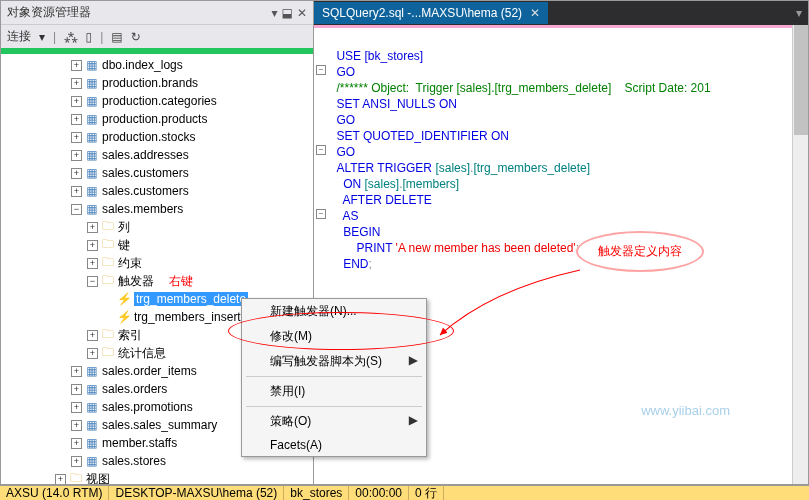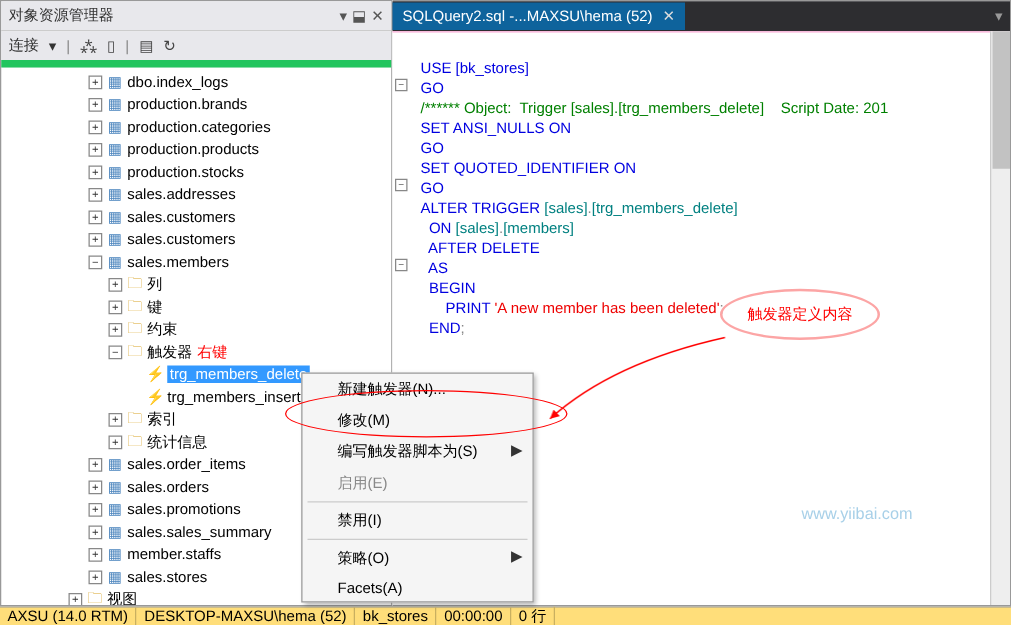--- a/index.html
+++ b/index.html
@@ -14,31 +14,31 @@
 .tb-ico{color:#444}
 .tree{flex:1;overflow:auto;padding:2px 0 2px 0;white-space:nowrap;position:relative}
 .tn{display:flex;align-items:center;height:18px;padding:0 2px;gap:3px}
 .tn .exp{width:11px;height:11px;border:1px solid #888;display:inline-flex;align-items:center;justify-content:center;font-size:9px;line-height:0;color:#333}
 .tn .noexp{width:11px}
 .tn .ico{width:14px;text-align:center}
 .tn .lbl{color:#000}
 .fld{color:#d9a830}
 .tbl{color:#4a84bd}
 .sel{background:#3399ff;color:#fff;padding:0 2px}
-.rk{color:red;margin-left:1px}
+.rk{color:red;margin-left:12px}
 .ctx{position:absolute;left:241px;top:298px;width:186px;background:#f5f5f5;border:1px solid #999;box-shadow:2px 2px 4px rgba(0,0,0,.3);z-index:10}
 .ctx-item{padding:4px 26px 4px 28px;color:#000;position:relative}
 .ctx-item.dis{color:#888}
 .ctx-sep{height:1px;background:#ccc;margin:2px 4px}
 .ctx-arrow{position:absolute;right:8px;top:4px;color:#333}
 .pane-r{flex:1;background:#fff;border:1px solid #999;border-left:none;display:flex;flex-direction:column;position:relative}
 .tab-bar{background:#2d2d30;display:flex;align-items:center;height:24px}
 .tab{background:#0e639c;color:#fff;padding:4px 8px;font-size:11px}
 .tab-x{margin-left:8px;color:#ddd}
-.editor{flex:1;background:#fff;padding:4px 8px;font-family:Consolas,monospace;font-size:12px;line-height:16px;white-space:pre;color:#000;overflow:hidden;border-top:1px solid #f9a8d4;position:relative}
+.editor{flex:1;background:#fff;padding:4px 8px;font-family:Consolas,monospace;font-size:12px;line-height:16px;white-space:pre;color:#000;overflow:hidden;border-top:3px solid #f9a8d4;position:relative}
 .kw{color:#0000e0}
 .cm{color:#008000}
 .str{color:#ee0000}
 .obj{color:#008080}
 .gray{color:#888}
 .ob{position:absolute;left:2px;width:10px;height:10px;border:1px solid #888;font-size:8px;display:flex;align-items:center;justify-content:center;color:#555}
 .callout{position:absolute;right:104px;top:230px;border:2px solid #fca5a5;border-radius:50%;padding:10px 20px;color:red}
 .wm1{position:absolute;right:78px;top:380px;color:#7fb4d6;font-size:18px;letter-spacing:2px}
 .wm2{position:absolute;right:78px;top:402px;color:#a8d0e8;font-size:13px}
 .ellipse{position:absolute;left:228px;top:312px;width:226px;height:38px;border:1.5px solid red;border-radius:50%;z-index:20;pointer-events:none}
@@ -227,21 +227,20 @@
       </div>
   <div class="callout">触发器定义内容</div>
   <div class="wm2">www.yiibai.com</div>
 </div>
 </div>
 
 <div class="ctx">
   <div class="ctx-item">新建触发器(N)...</div>
   <div class="ctx-item" style="font-weight:normal">修改(M)</div>
   <div class="ctx-item"><span>编写触发器脚本为(S)</span><span class="ctx-arrow">▶</span></div>
-  <div class="ctx-item dis">启用(E)</div>
   <div class="ctx-sep"></div>
   <div class="ctx-item">禁用(I)</div>
   <div class="ctx-sep"></div>
   <div class="ctx-item"><span>策略(O)</span><span class="ctx-arrow">▶</span></div>
   <div class="ctx-item">Facets(A)</div>
 
 </div>
 
 <div class="ellipse"></div>
 <svg class="arrow" width="200" height="120">

